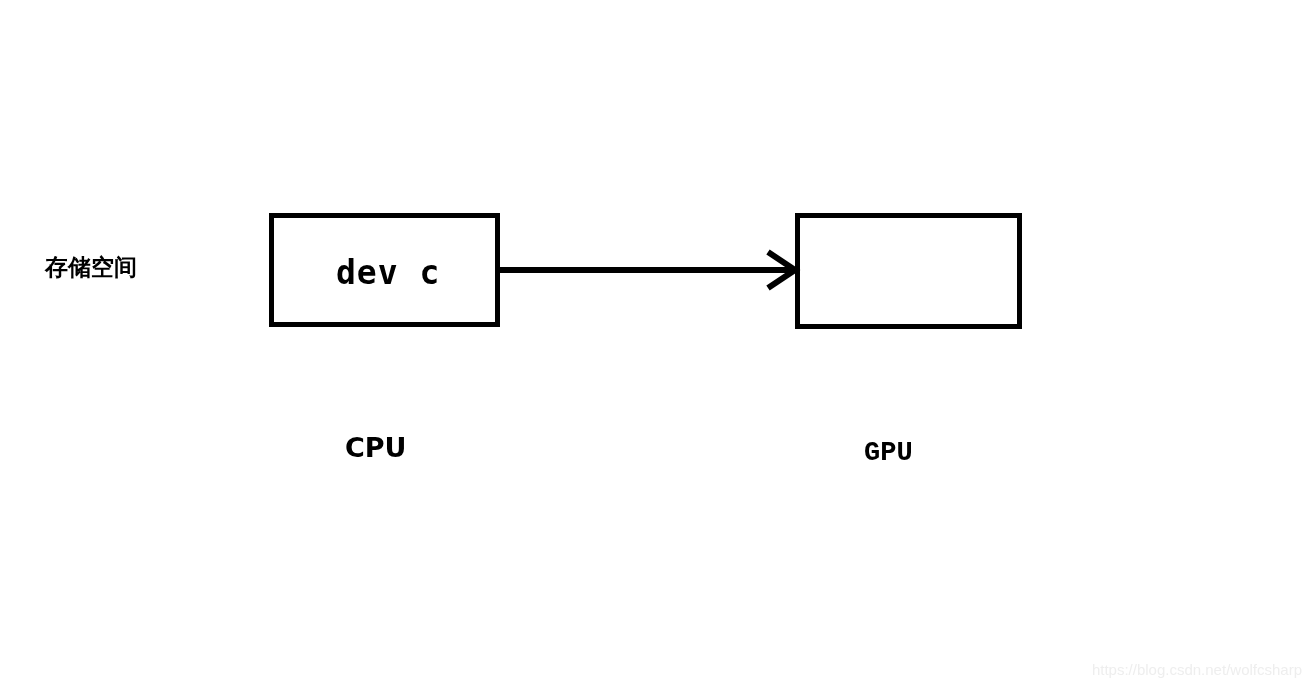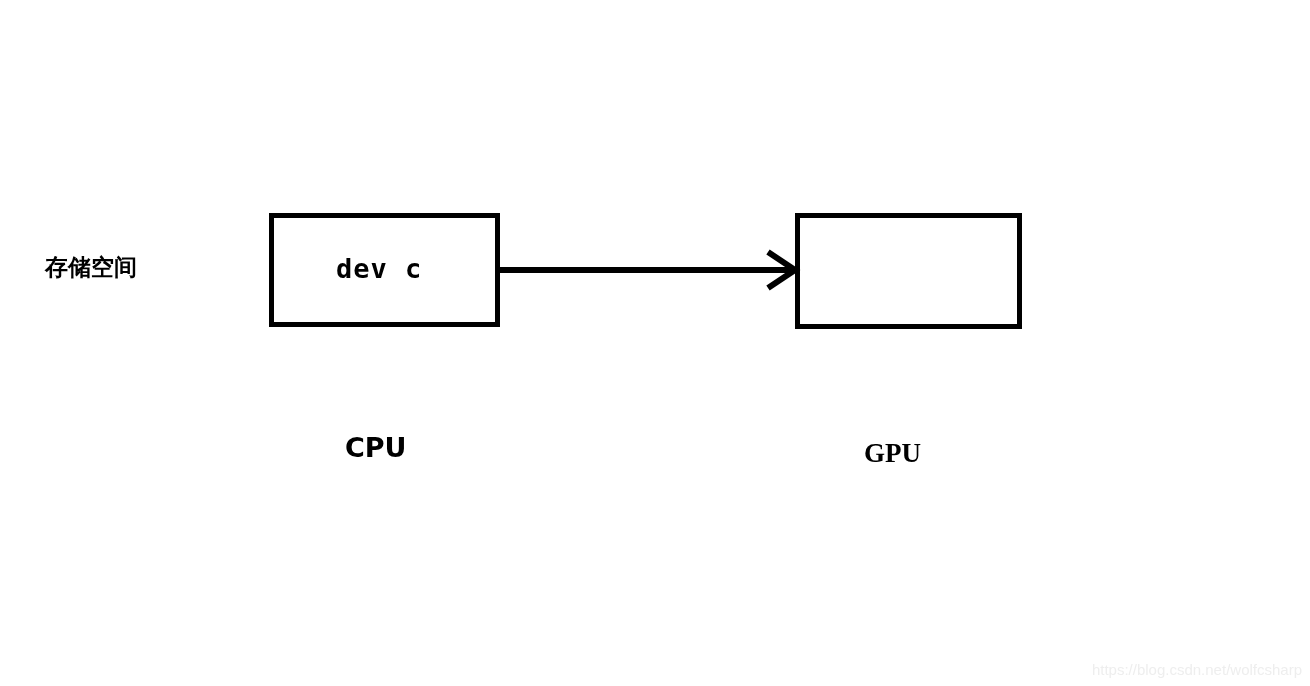--- a/index.html
+++ b/index.html
@@ -36,21 +36,21 @@
     top: 213px;
     width: 227px;
     height: 116px;
   }
 
   
   .box-text {
     position: absolute;
     font-family: "DejaVu Sans Mono", "Liberation Mono", monospace;
     font-weight: bold;
-    font-size: 27px;
+    font-size: 33px;
     color: #000000;
     white-space: nowrap;
     letter-spacing: 1px;
   }
   #dev-c-text {
     left: 336px;
     top: 253px;
   }
 
   
@@ -80,21 +80,21 @@
   #cpu-label {
     left: 345px;
     top: 432px;
     font-family: "DejaVu Sans", "Liberation Sans", sans-serif;
     font-size: 27px;
     text-align: right;
   }
   #gpu-label {
     left: 864px;
     top: 438px;
-    font-family: Liberation Serif, serif;
+    font-family: Liberation Mono, monospace;
     font-size: 27px;
   }
 
   
   #watermark {
     position: absolute;
     right: 8px;
     bottom: 8px;
     font-family: "Liberation Sans", sans-serif;
     font-size: 15px;

